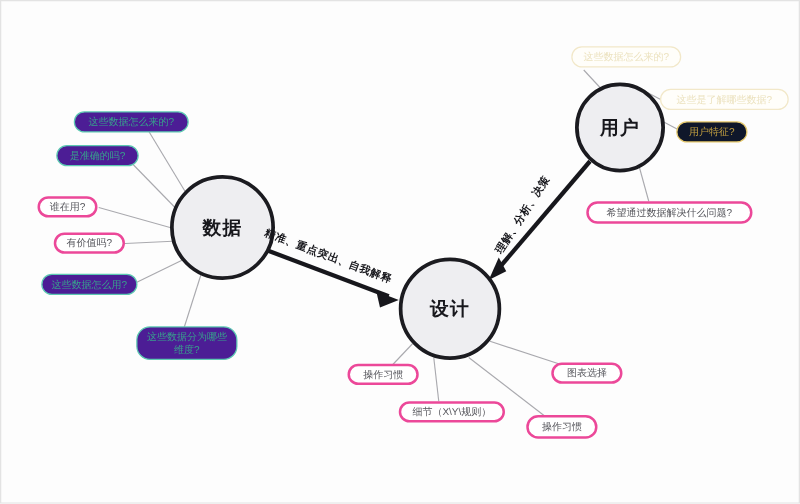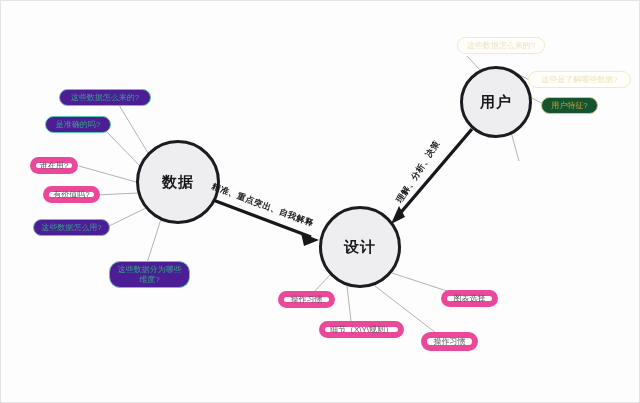--- a/index.html
+++ b/index.html
@@ -59,22 +59,22 @@
     line-height: 11px;
     text-align: center;
     white-space: nowrap;
     display: flex;
     align-items: center;
     justify-content: center;
   }
   .pill.multiline { white-space: normal; line-height: 10px; }
 
   .pill.teal  { border: 1px solid #5cc8b2; color: #38a08c; background: #4c1d95; }
-  .pill.gray  { border: 6px solid #ec4899; color: #56565c; background: #ffffff; }
-  .pill.amber { border: 1px solid #e3c66a; color: #c3a040; background: #14532d; }
+  .pill.gray  { border: 2px solid #ec4899; color: #56565c; background: #ffffff; }
+  .pill.amber { border: 1px solid #e3c66a; color: #c3a040; background: #0f172a; }
   .pill.amber-faint { border: 1px solid #f2e8c9; color: #ece2bf; background: #fffefa; }
 
   
   .edge-label {
     position: absolute;
     font-size: 8.5px;
     font-weight: 700;
     color: #17171c;
     white-space: nowrap;
     letter-spacing: 0.5px;
@@ -139,19 +139,20 @@
   <div class="pill teal" style="left:58px;  top:88px;  width:92px; height:17px;">这些数据怎么来的?</div>
   <div class="pill teal" style="left:44px;  top:115px; width:66px; height:17px;">是准确的吗?</div>
   <div class="pill gray" style="left:29px;  top:156px; width:48px; height:17px;">谁在用?</div>
   <div class="pill gray" style="left:42px;  top:185px; width:57px; height:17px;">有价值吗?</div>
   <div class="pill teal" style="left:32px;  top:218px; width:77px; height:17px;">这些数据怎么用?</div>
   <div class="pill teal multiline" style="left:108px; top:260px; width:81px; height:27px;">这些数据分为哪些维度?</div>
 
   <div class="pill amber-faint" style="left:456px; top:36px; width:88px; height:17px;">这些数据怎么来的?</div>
   <div class="pill amber-faint" style="left:527px; top:70px; width:103px; height:17px;">这些是了解哪些数据?</div>
   <div class="pill amber" style="left:540px; top:96px; width:57px; height:17px;">用户特征?</div>
+  <div class="pill gray" style="left:468px; top:160px; width:133px; height:18px;">希望通过数据解决什么问题?</div>
 
   <div class="pill gray" style="left:277px; top:290px; width:57px; height:17px;">操作习惯</div>
   <div class="pill gray" style="left:318px; top:320px; width:85px; height:17px;">细节（X\Y\规则）</div>
   <div class="pill gray" style="left:420px; top:331px; width:57px; height:19px;font-family:Liberation Serif, serif;">操作习惯</div>
   <div class="pill gray" style="left:440px; top:289px; width:57px; height:17px;">图表选择</div>
 
 </div>
 
 </body></html>

